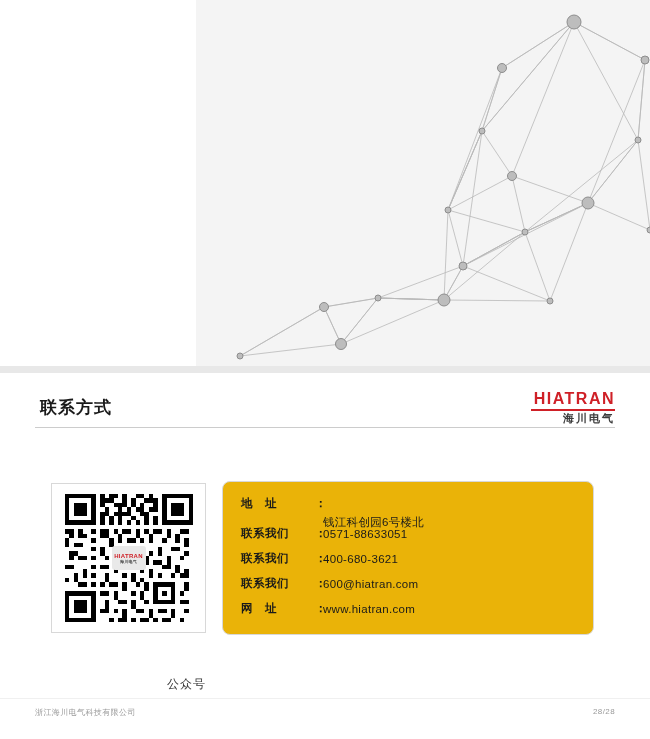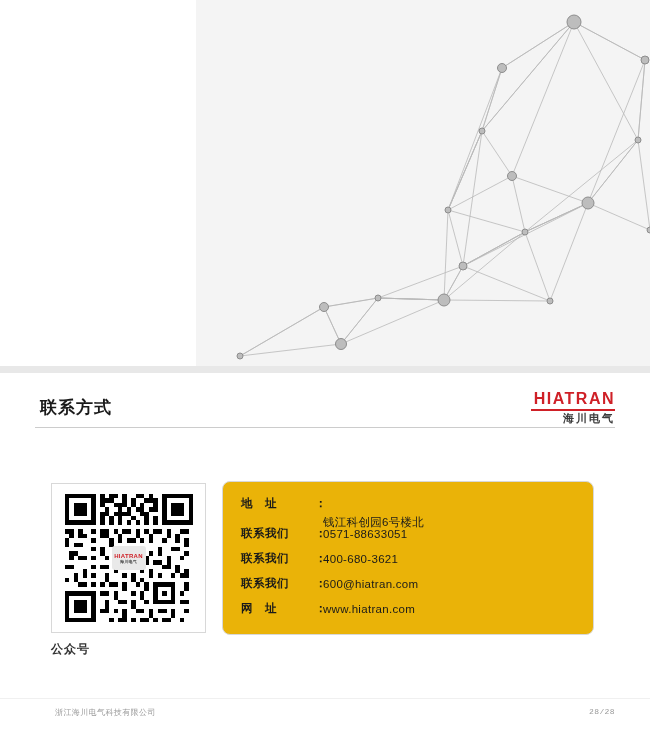--- a/index.html
+++ b/index.html
@@ -157,27 +157,26 @@
   .qr-center .qc-cn {
     font-size: 4px;
     font-weight: bold;
     color: #444;
     letter-spacing: .3px;
     margin-top: 1px;
   }
   .qr-caption {
     position: absolute;
     left: 51px;
-    top: 641px;
+    top: 676px;
     width: 155px;
-    text-align: left;
+    text-align: right;
     font-size: 12px;
     color: #333333;
     letter-spacing: 1px;
-    font-weight: bold;
   }
 
   
   .info-card {
     position: absolute;
     left: 222px;
     top: 481px;
     width: 372px;
     height: 154px;
     border: 1px solid #d8d8d8;
@@ -217,30 +216,28 @@
   .info-value.wrap2 { line-height: 1.55; }
 
   
   .footer-company {
     position: absolute;
     left: 35px;
     top: 707px;
     font-size: 8px;
     color: #9a9a9a;
     letter-spacing: .4px;
-    margin-left: 20px;
   }
   .footer-page {
     position: absolute;
     right: 35px;
     top: 707px;
     font-size: 8px;
     color: #9a9a9a;
     letter-spacing: .4px;
-    font-family: Liberation Mono, monospace;
   }
   .footer-rule {
     position: absolute;
     left: 0;
     top: 698px;
     width: 650px;
     height: 1px;
     background: #f0f0f0;
   }
 </style>

